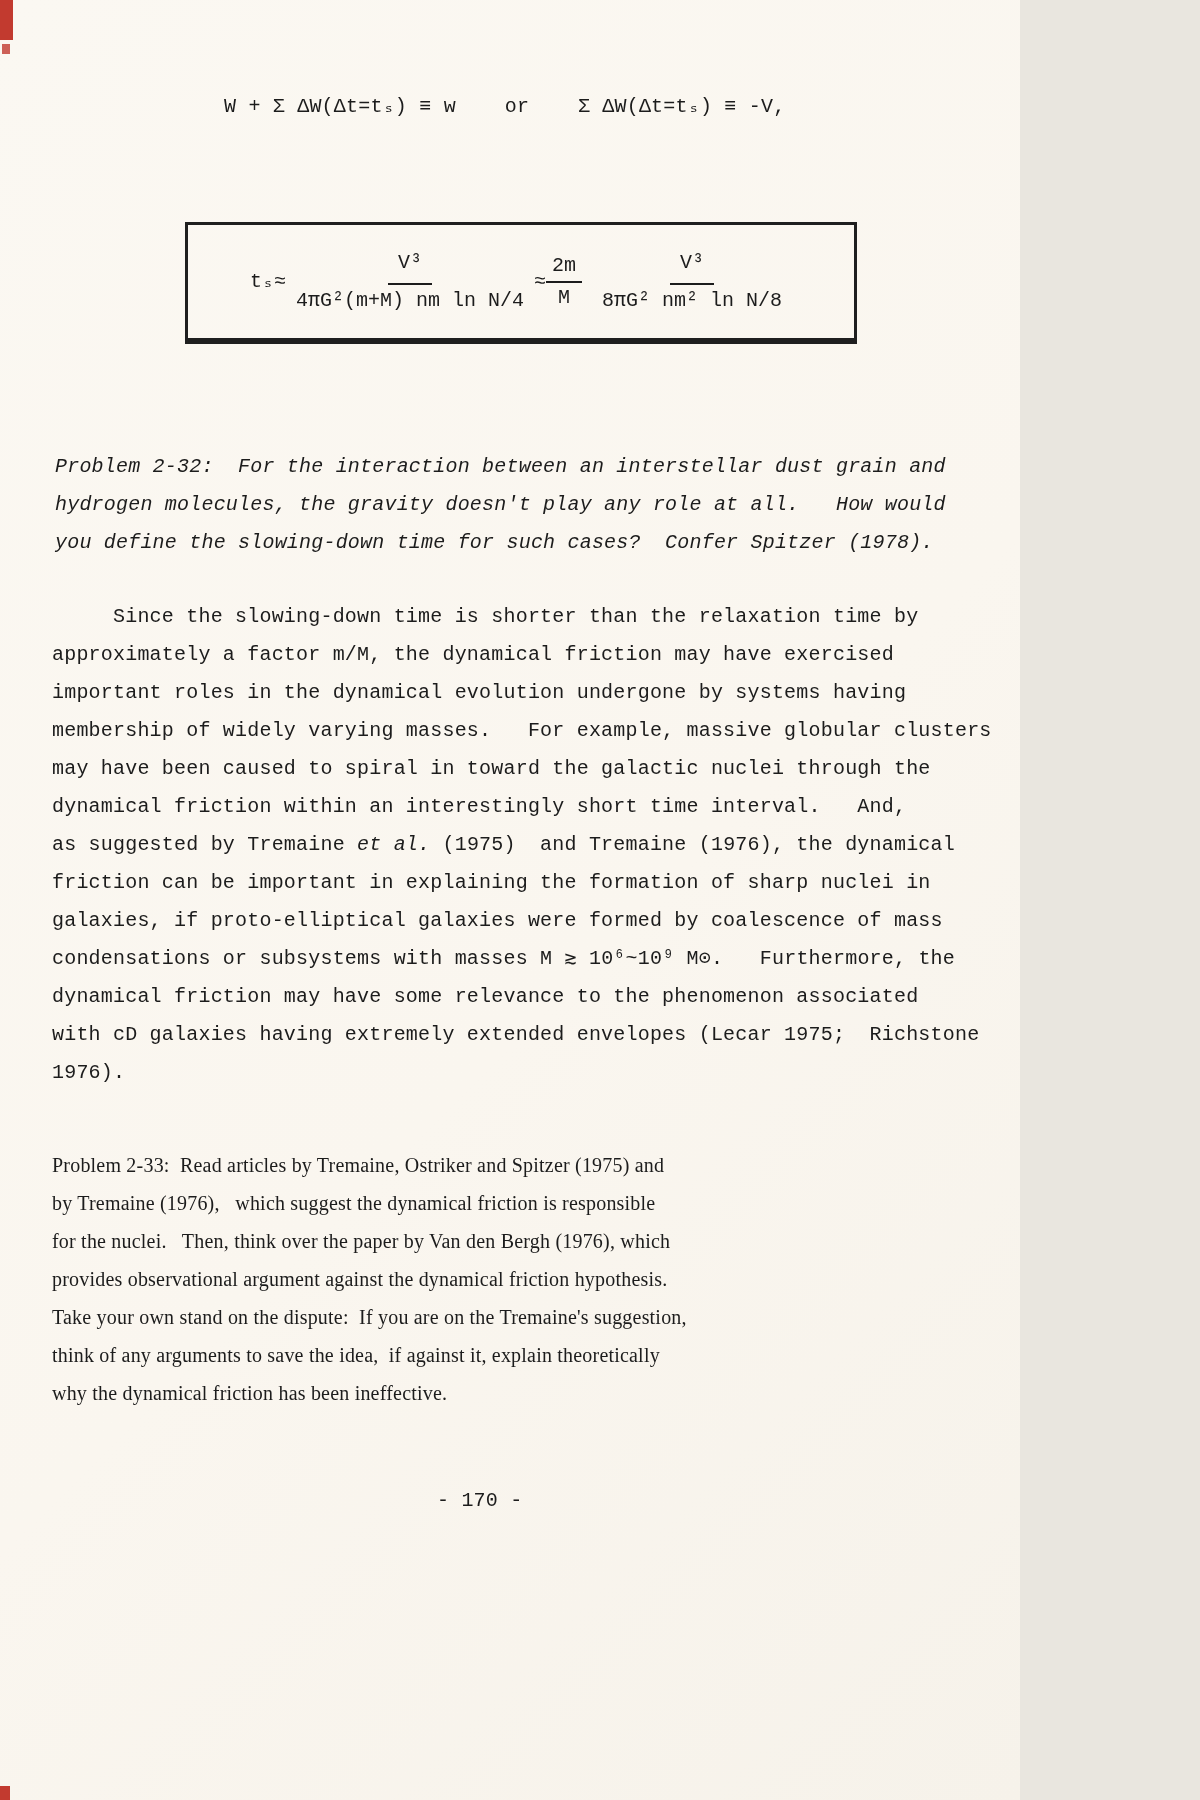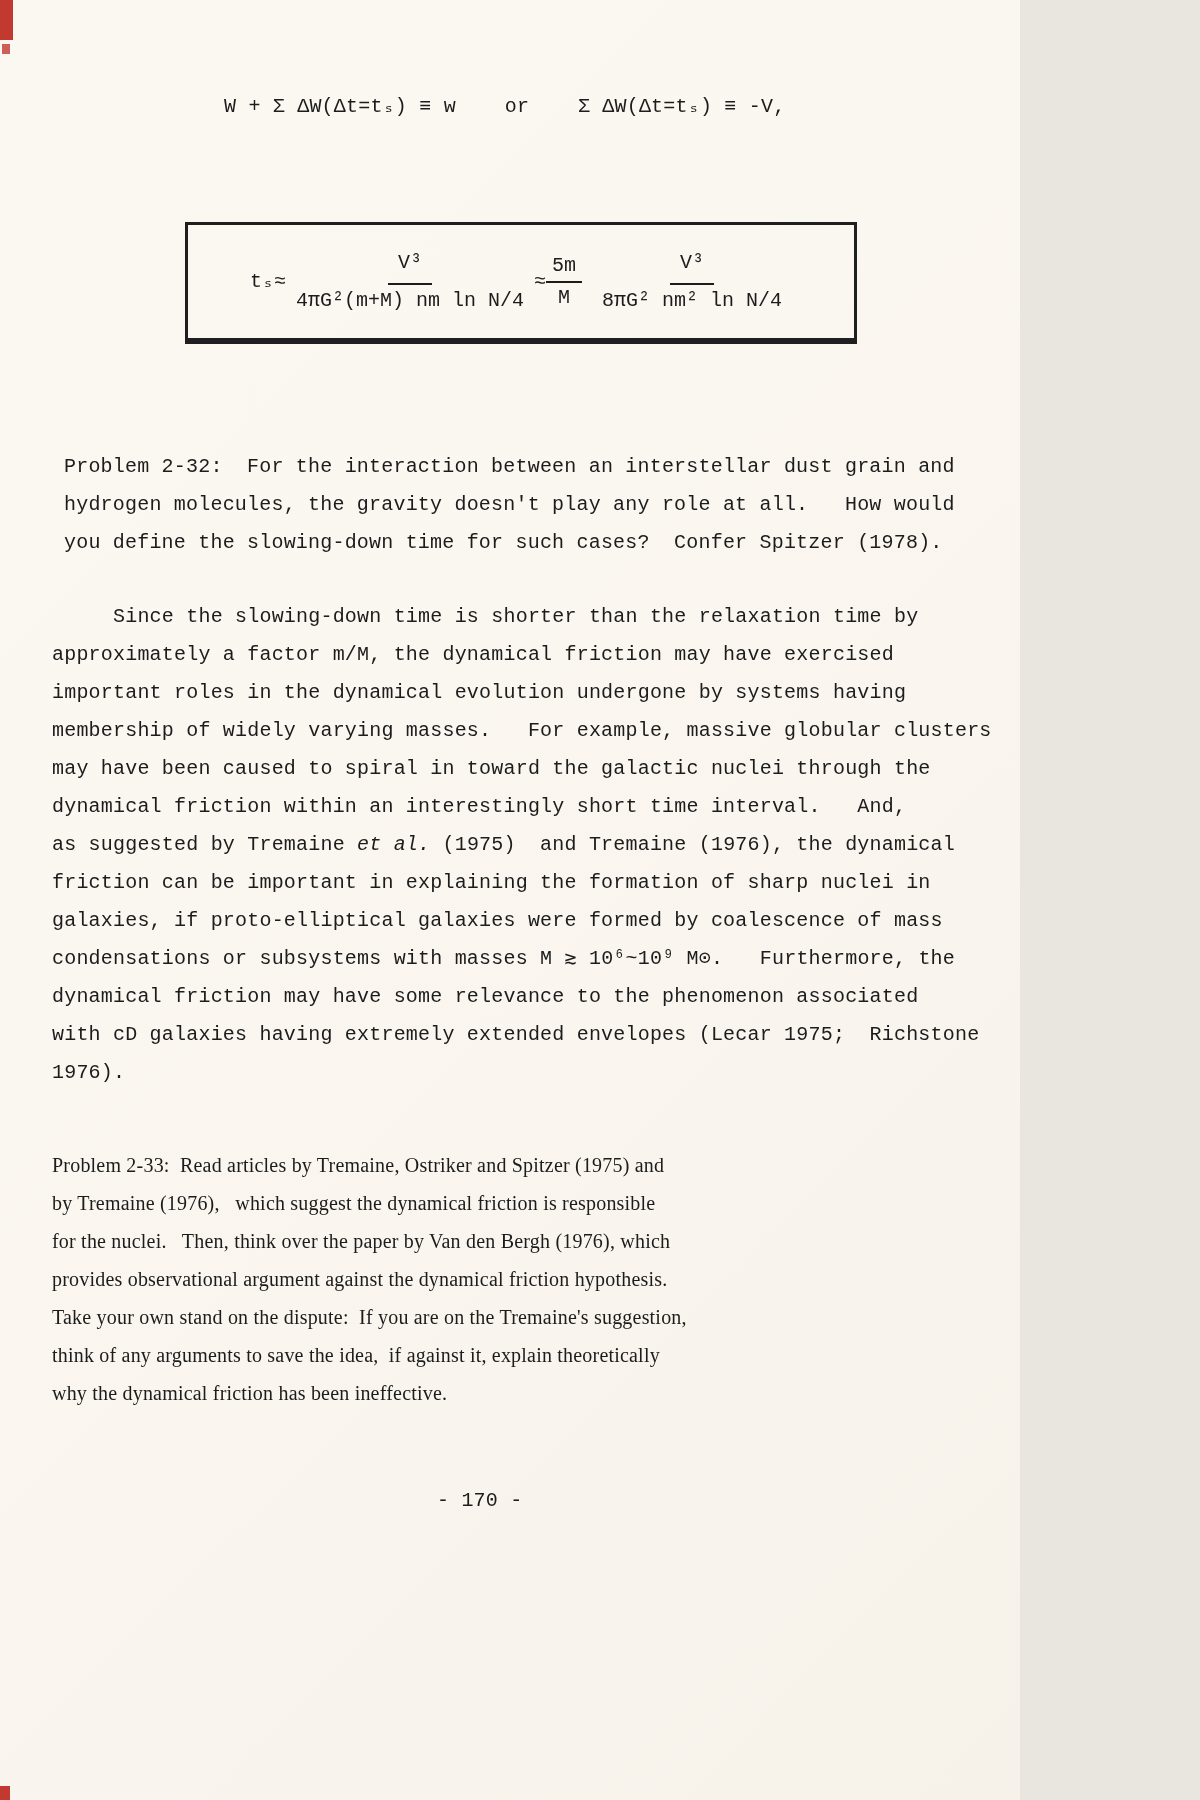--- a/index.html
+++ b/index.html
@@ -63,21 +63,21 @@
   .frac .num {
     padding: 0 10px 8px;
     border-bottom: 2px solid #1c1c1c;
   }
   .frac .den { padding: 4px 10px 0; }
   .frac.small .num { padding: 0 6px 3px; }
   .frac.small .den { padding: 3px 6px 0; }
   .frac.gap-left { margin-left: 10px; }
 
   .para { width: 965px; }
-  .para-2-32 { top: 448px; left: 64px; }
+  .para-2-32 { top: 448px; left: 55px; font-style: italic; }
   .para-body { top: 598px; left: 52px; }
   .para-2-33 { top: 1146px; left: 52px; font-family: Liberation Serif, serif; }
   .it { font-style: italic; }
 
   .page-number { top: 1482px; left: 437px; }
 </style>
 </head>
 <body>
 
 <div class="page">
@@ -92,26 +92,26 @@
   <div class="eq-box">
     <div class="eq-row">
       <span class="eq-lhs">tₛ</span>
       <span class="eq-op">≈</span>
       <span class="frac">
         <span class="num">V³</span>
         <span class="den">4πG²(m+M) nm ln N/4</span>
       </span>
       <span class="eq-op">≈</span>
       <span class="frac small">
-        <span class="num">5m</span>
+        <span class="num">2m</span>
         <span class="den">M</span>
       </span>
       <span class="frac gap-left">
         <span class="num">V³</span>
-        <span class="den">8πG² nm² ln N/4</span>
+        <span class="den">8πG² nm² ln N/8</span>
       </span>
     </div>
   </div>
 
   <p class="txt para para-2-32">Problem 2-32:  For the interaction between an interstellar dust grain and
 hydrogen molecules, the gravity doesn't play any role at all.   How would
 you define the slowing-down time for such cases?  Confer Spitzer (1978).</p>
 
   <p class="txt para para-body"><span>     Since the slowing-down time is shorter than the relaxation time by
 approximately a factor m/M, the dynamical friction may have exercised

